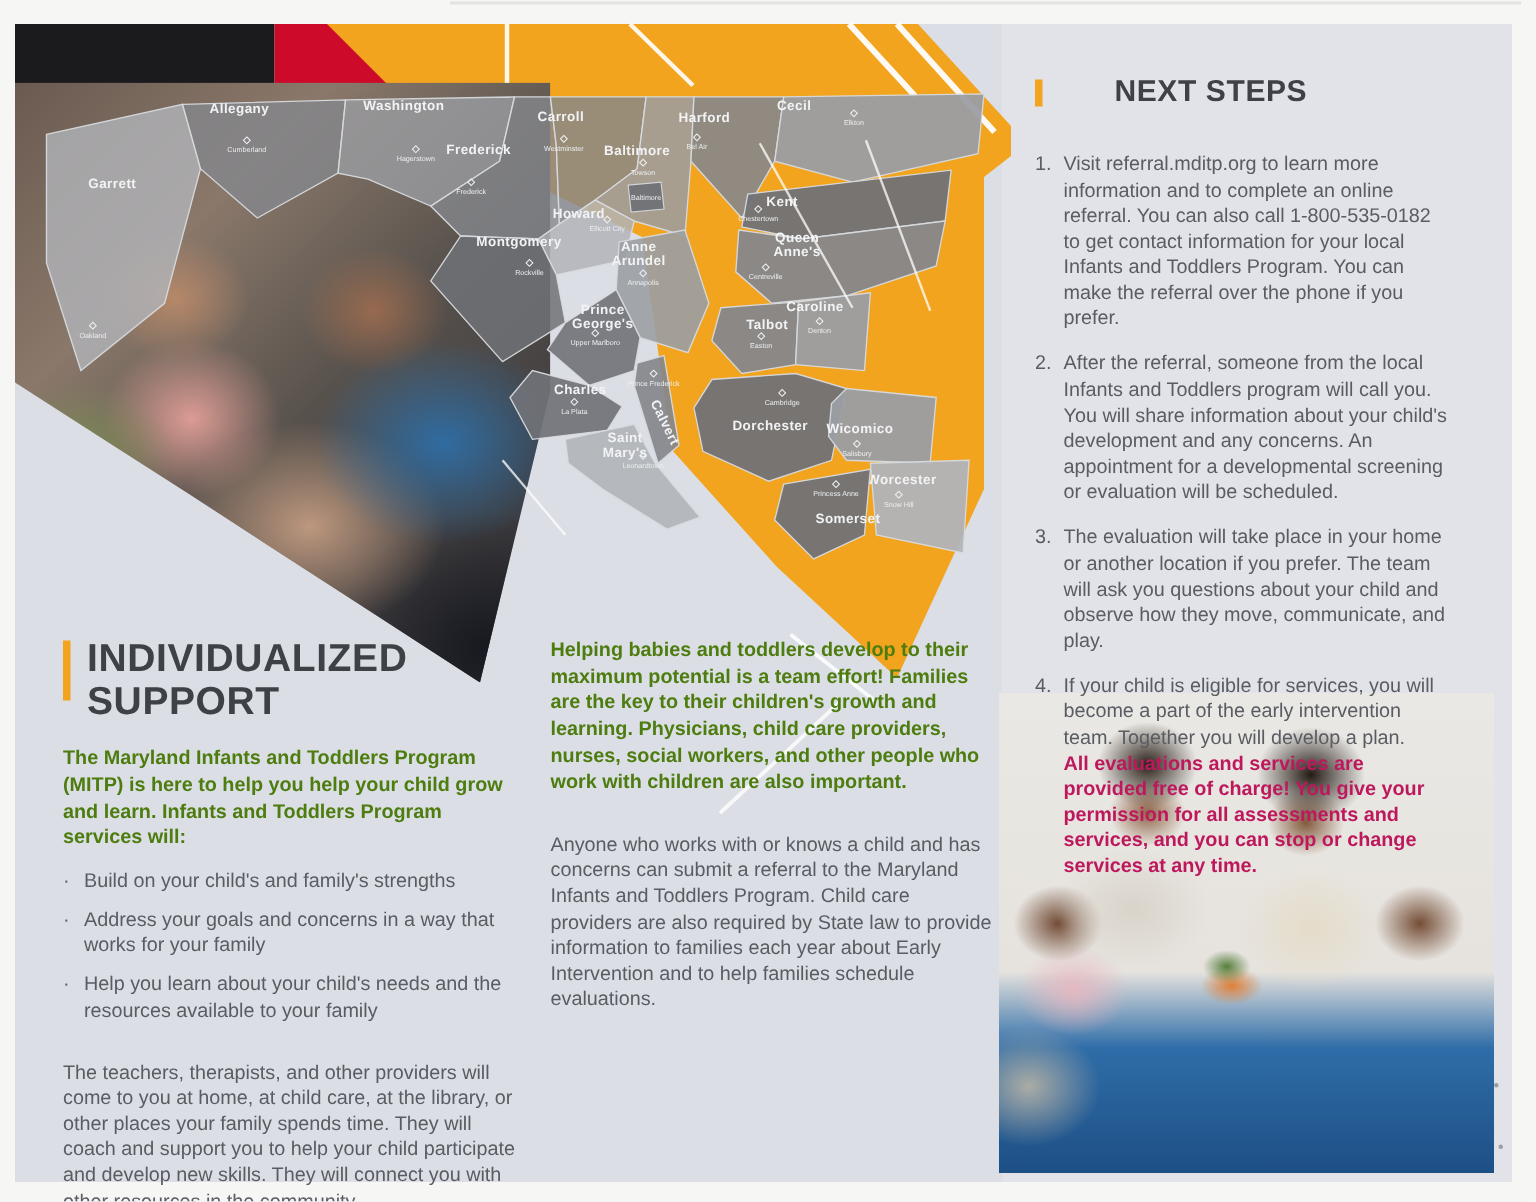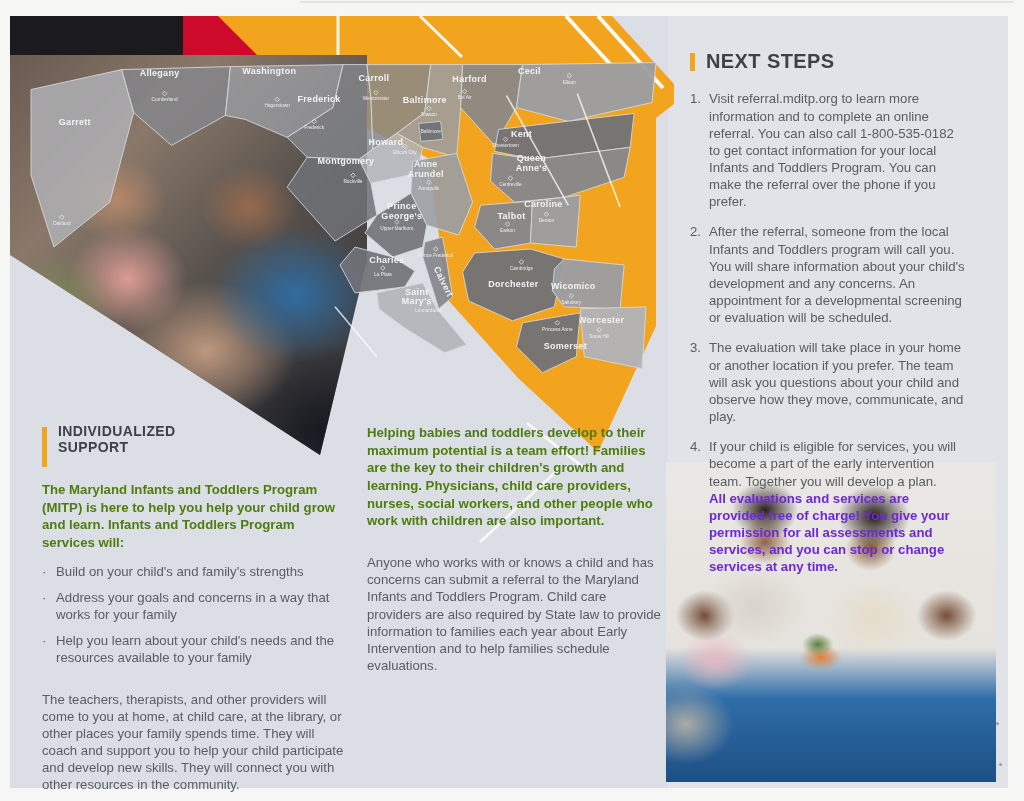--- a/index.html
+++ b/index.html
@@ -36,32 +36,32 @@
       radial-gradient(40px 34px at 85% 48%, rgba(110,69,44,.95), rgba(110,69,44,0) 75%),
       radial-gradient(20px 14px at 46% 57%, rgba(78,122,52,.95), rgba(78,122,52,0) 80%),
       radial-gradient(26px 16px at 47% 61%, rgba(224,123,47,.95), rgba(224,123,47,0) 80%),
       radial-gradient(60px 50px at 6% 82%, rgba(185,180,166,.9), rgba(185,180,166,0) 80%),
       linear-gradient(180deg,#eae8e4 0%,#e6e3de 58%,#2f6da8 74%,#1d4f85 100%);}
 
   
   .col{position:absolute;color:#595c62;font-size:13.2px;line-height:1.3;}
   .headline{display:flex;align-items:flex-start;margin-bottom:14px;}
   .hbar{width:5px;flex:0 0 5px;margin:3px 11px 0 0;background:#f2a41f;}
-  .htext{font-size:14px;font-weight:bold;letter-spacing:.4px;line-height:1.12;color:#3e4146;}
+  .htext{font-size:26px;font-weight:bold;letter-spacing:.4px;line-height:1.12;color:#3e4146;}
   .ns-htext{font-size:20px;}
   .ns-hbar{height:18px;}
   .lead{font-weight:bold;color:#4d7c0f;margin:0 0 11px 0;line-height:1.34;}
   .para{margin:24px 0 0 0;}
   .bullets{margin:4px 0 0 0;padding:0;list-style:none;}
   .bullets li{display:flex;margin:0 0 9px 0;}
   .bullets .dot{flex:0 0 14px;color:#595c62;}
   .steps{margin:0;padding:0;list-style:none;}
   .steps li{display:flex;margin:0 0 13px 0;}
   .steps .num{flex:0 0 19px;}
-  .steps strong{display:block;color:#6d28d9;}
+  .steps strong{display:block;color:#be185d;}
   .speck{position:absolute;width:3px;height:3px;border-radius:50%;background:#8a8d93;opacity:.8;}
 </style>
 </head>
 <body>
 
 <div class="page">
   <div class="canvas"></div>
   <div class="right-tint"></div>
 
   <svg class="bg-svg" width="1024" height="801">
@@ -206,21 +206,21 @@
       </ul>
     <p class="para">The teachers, therapists, and other providers will come to you at home, at child care, at the library, or other places your family spends time. They will coach and support you to help your child participate and develop new skills. They will connect you with other resources in the community.</p>
   </div>
 
   <div class="col" style="left:367px;top:424px;width:296px;">
     <p class="lead">Helping babies and toddlers develop to their maximum potential is a team effort! Families are the key to their children's growth and learning. Physicians, child care providers, nurses, social workers, and other people who work with children are also important.</p>
     <p class="para">Anyone who works with or knows a child and has concerns can submit a referral to the Maryland Infants and Toddlers Program. Child care providers are also required by State law to provide information to families each year about Early Intervention and to help families schedule evaluations.</p>
   </div>
 
   <div class="col" style="left:690px;top:50px;width:278px;">
-    <div class="headline" style="margin-bottom:18px;">
+    <div class="headline" style="margin-bottom:28px;gap:37px;">
       <div class="hbar ns-hbar"></div>
       <div class="htext ns-htext">NEXT STEPS</div>
     </div>
     <ol class="steps" id="nsSteps">
         <li>
           <span class="num">1.</span>
           <div><span>Visit referral.mditp.org to learn more information and to complete an online referral. You can also call 1-800-535-0182 to get contact information for your local Infants and Toddlers Program. You can make the referral over the phone if you prefer.</span></div>
         </li>
         <li>
           <span class="num">2.</span>

